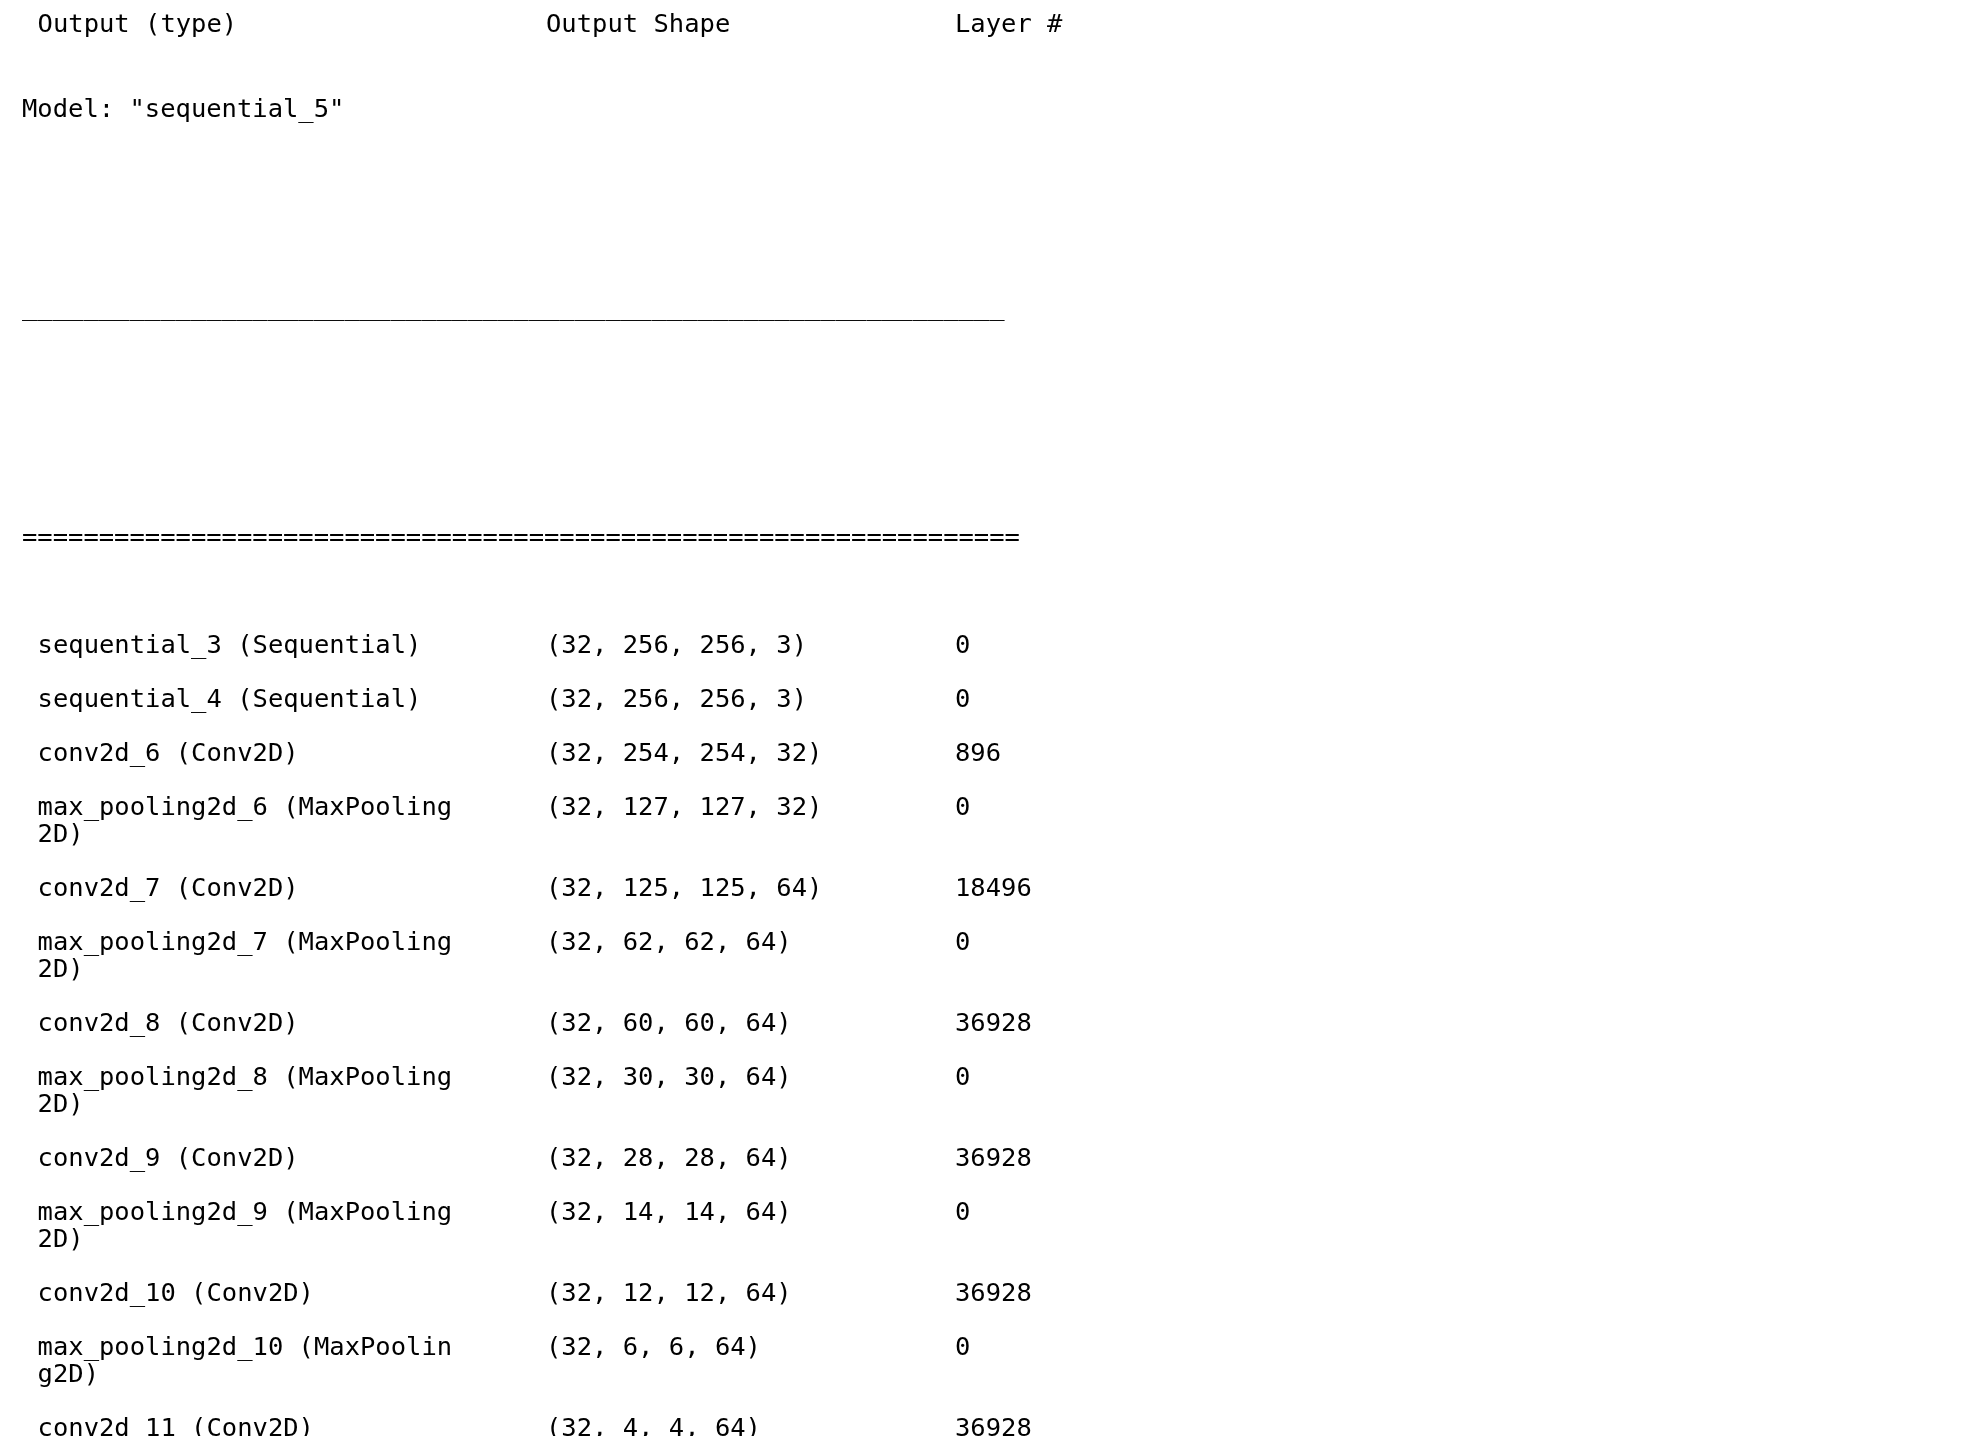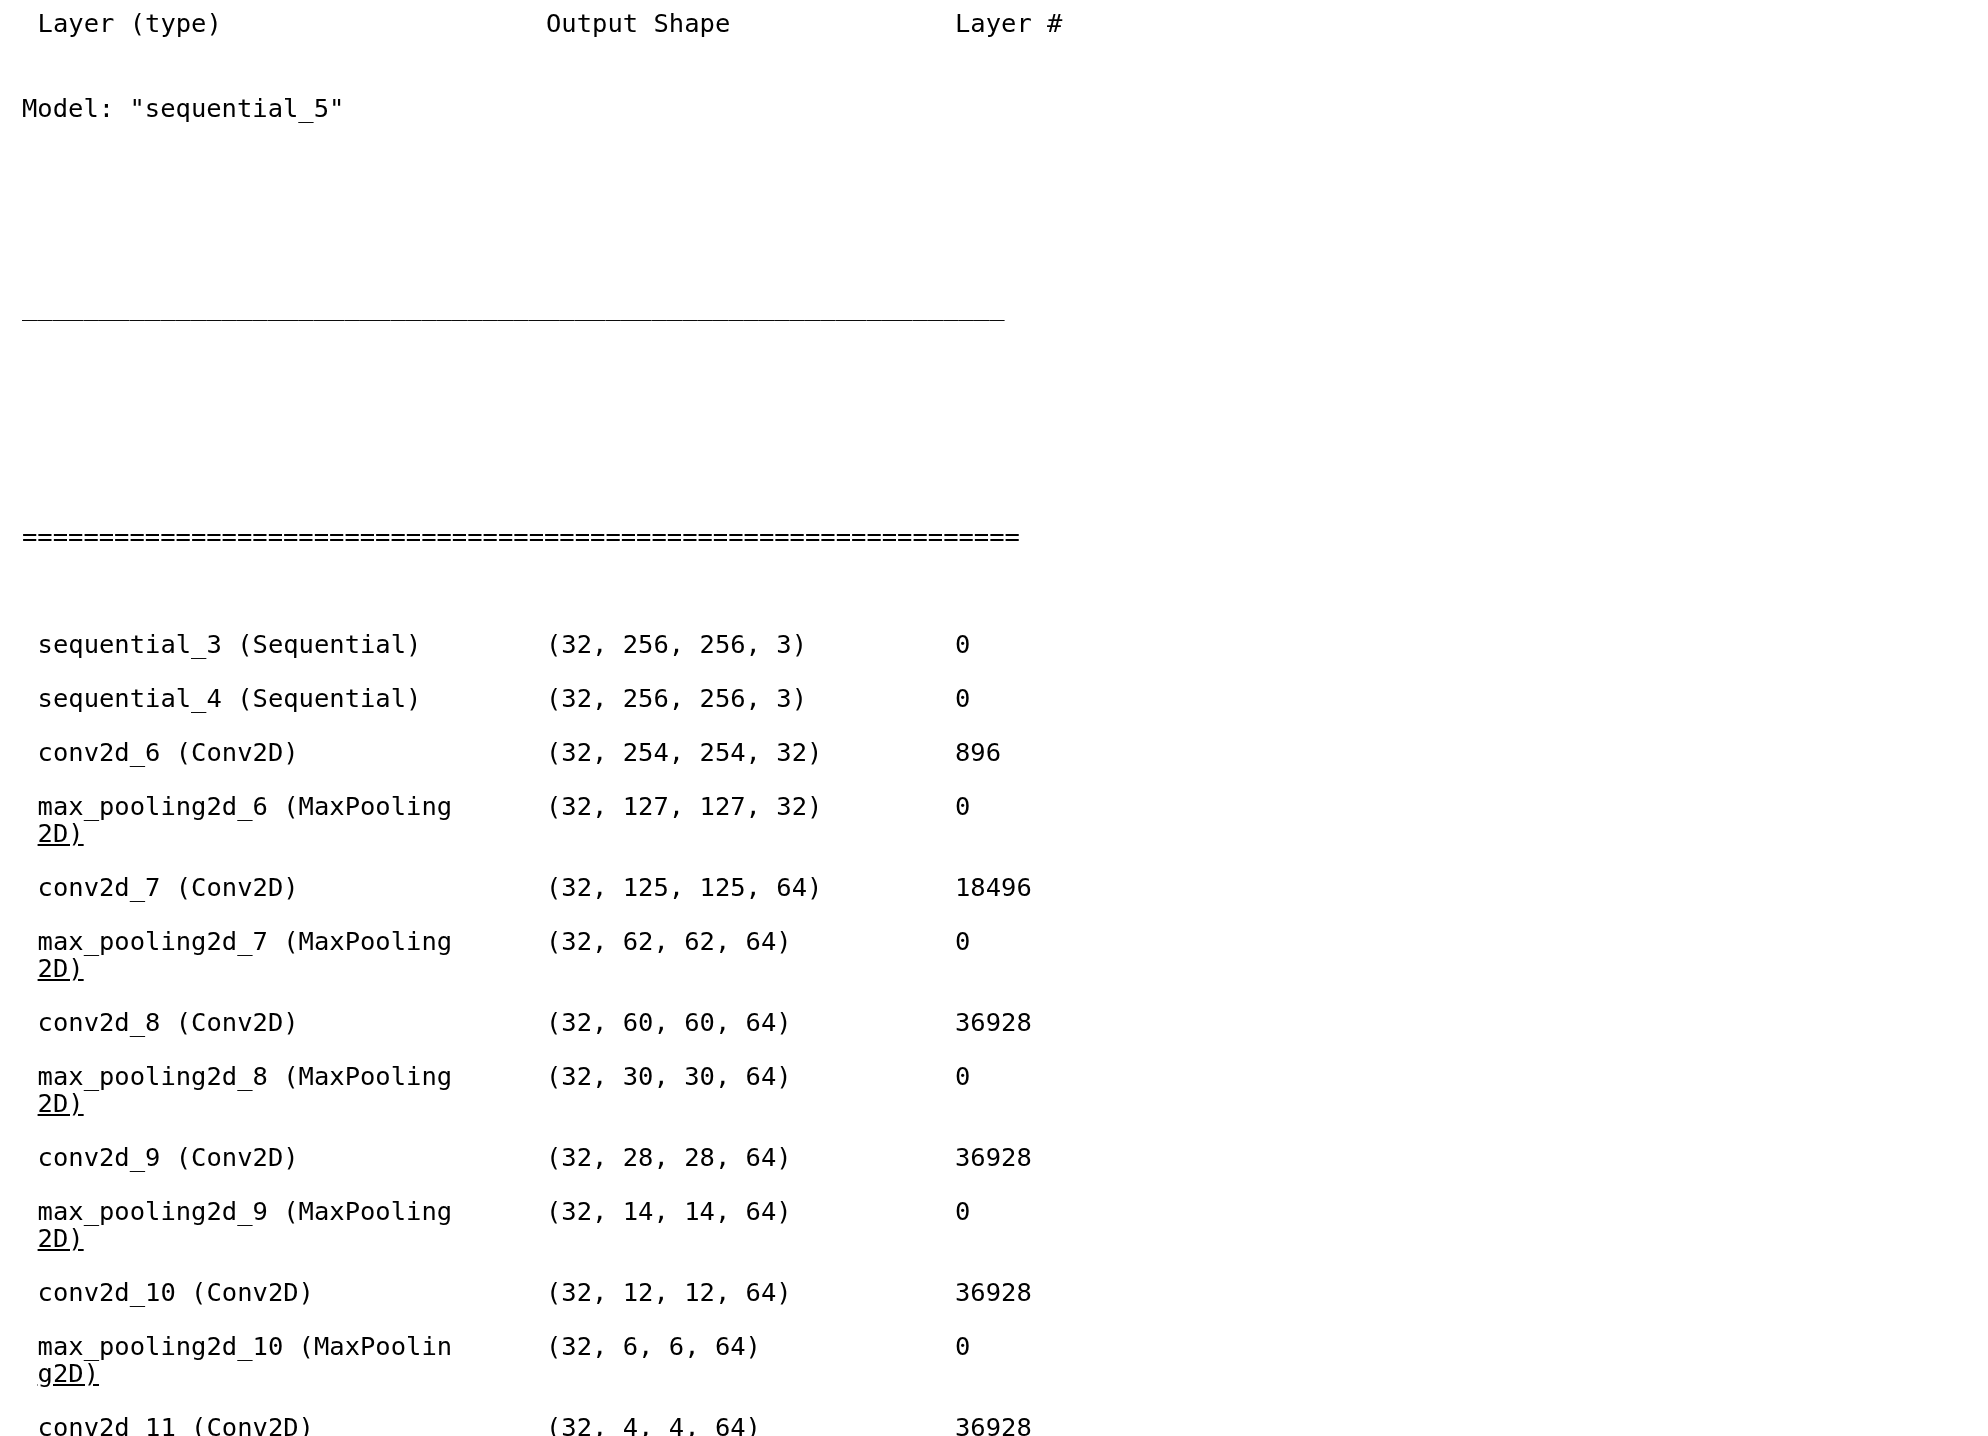--- a/index.html
+++ b/index.html
@@ -63,21 +63,20 @@
     position: absolute;
     top: 0;
     white-space: pre;
     line-height: 30px;
   }
   .cell-cont {
     position: absolute;
     top: 27px;
     white-space: pre;
     line-height: 30px;
-    text-decoration: underline;
   }
 
   
   .col-layer { left: 15.6px; }
   .col-shape { left: 524px; }
   .col-param { left: 933px; }
 
   .spacer-top { height: 16px; }
 </style>
 </head>
@@ -85,21 +84,21 @@
 
 <div class="console">
 
   <div class="title-line">Model: "sequential_5"</div>
 
   <div class="spacer-top"></div>
 
   <div class="rule rule-top">________________________________________________________________</div>
 
   <div class="head-row">
-    <span class="cell col-layer">Layer (type)</span>
+    <span class="cell col-layer">Output (type)</span>
     <span class="cell col-shape">Output Shape</span>
     <span class="cell col-param">Layer #</span>
   </div>
 
   <div class="rule rule-eq">=================================================================</div>
 
   <div class="table-body" id="table-body"><div class="row"><span class="cell col-layer">sequential_3 (Sequential)</span><span class="cell col-shape">(32, 256, 256, 3)</span><span class="cell col-param">0</span></div><div class="row"><span class="cell col-layer">sequential_4 (Sequential)</span><span class="cell col-shape">(32, 256, 256, 3)</span><span class="cell col-param">0</span></div><div class="row"><span class="cell col-layer">conv2d_6 (Conv2D)</span><span class="cell col-shape">(32, 254, 254, 32)</span><span class="cell col-param">896</span></div><div class="row wrapped"><span class="cell col-layer">max_pooling2d_6 (MaxPooling</span><span class="cell-cont col-layer">2D)</span><span class="cell col-shape">(32, 127, 127, 32)</span><span class="cell col-param">0</span></div><div class="row"><span class="cell col-layer">conv2d_7 (Conv2D)</span><span class="cell col-shape">(32, 125, 125, 64)</span><span class="cell col-param">18496</span></div><div class="row wrapped"><span class="cell col-layer">max_pooling2d_7 (MaxPooling</span><span class="cell-cont col-layer">2D)</span><span class="cell col-shape">(32, 62, 62, 64)</span><span class="cell col-param">0</span></div><div class="row"><span class="cell col-layer">conv2d_8 (Conv2D)</span><span class="cell col-shape">(32, 60, 60, 64)</span><span class="cell col-param">36928</span></div><div class="row wrapped"><span class="cell col-layer">max_pooling2d_8 (MaxPooling</span><span class="cell-cont col-layer">2D)</span><span class="cell col-shape">(32, 30, 30, 64)</span><span class="cell col-param">0</span></div><div class="row"><span class="cell col-layer">conv2d_9 (Conv2D)</span><span class="cell col-shape">(32, 28, 28, 64)</span><span class="cell col-param">36928</span></div><div class="row wrapped"><span class="cell col-layer">max_pooling2d_9 (MaxPooling</span><span class="cell-cont col-layer">2D)</span><span class="cell col-shape">(32, 14, 14, 64)</span><span class="cell col-param">0</span></div><div class="row"><span class="cell col-layer">conv2d_10 (Conv2D)</span><span class="cell col-shape">(32, 12, 12, 64)</span><span class="cell col-param">36928</span></div><div class="row wrapped"><span class="cell col-layer">max_pooling2d_10 (MaxPoolin</span><span class="cell-cont col-layer">g2D)</span><span class="cell col-shape">(32, 6, 6, 64)</span><span class="cell col-param">0</span></div><div class="row"><span class="cell col-layer">conv2d_11 (Conv2D)</span><span class="cell col-shape">(32, 4, 4, 64)</span><span class="cell col-param">36928</span></div></div>
 
 </div>
 

